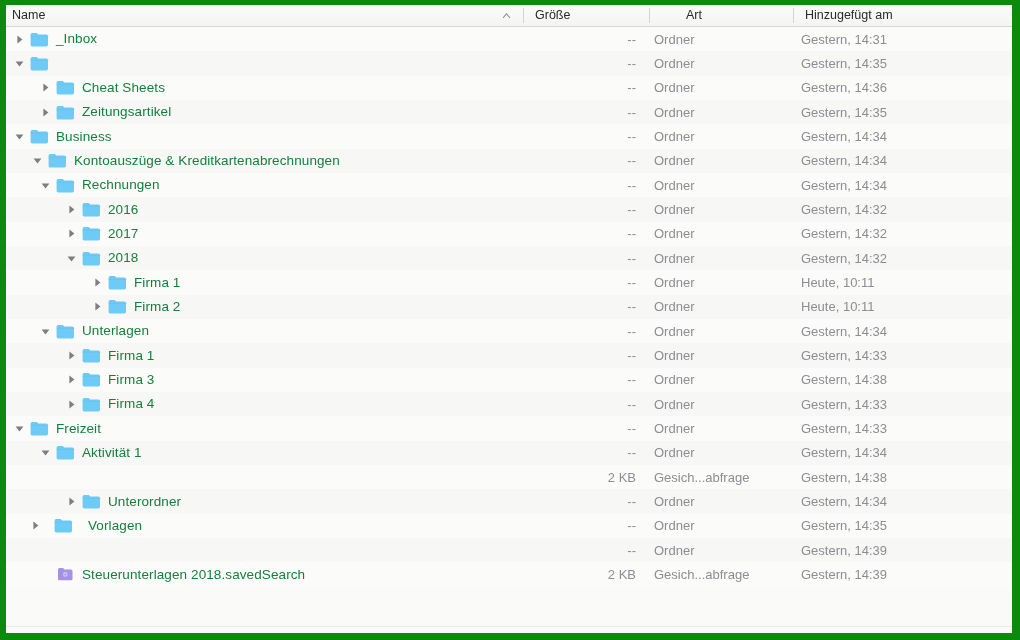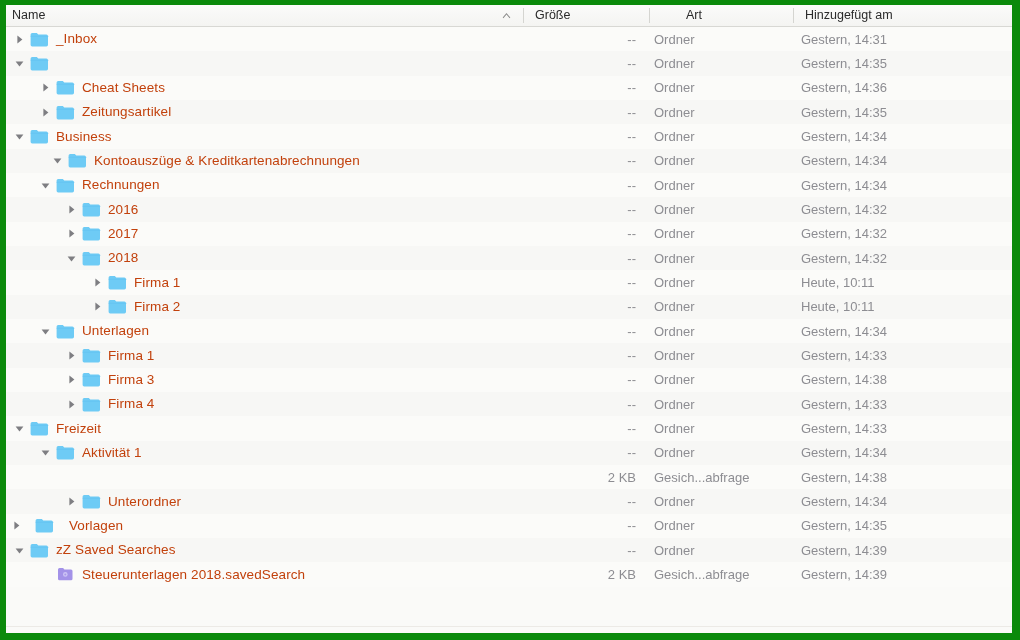--- a/index.html
+++ b/index.html
@@ -112,21 +112,21 @@
     width: 19px;
     height: 15px;
     flex: 0 0 19px;
     margin-right: 7px;
     position: relative;
   }
   .ficon svg { display: block; }
 
   .nlabel {
     font-size: 13.5px;
-    color: #c2410c;
+    color: #15803d;
     line-height: 1;
     letter-spacing: 0.1px;
   }
 
   .cell {
     position: absolute;
     top: 0;
     height: 100%;
     display: flex;
     align-items: center;
@@ -266,21 +266,21 @@
                 <path d="M0.6 3.9 h17.8 v1.1 h-17.8 z" fill="#63c3f0" opacity="0.55"></path>
               </svg>
             </span>
             <span class="nlabel">Business</span>
           </div>
           <div class="cell size" style="left: 517px; width: 113px;">--</div>
           <div class="cell kind" style="left: 648px; width: 141px;">Ordner</div>
           <div class="cell date" style="left: 795px; width: 200px;">Gestern, 14:34</div>
         </div>
         <div class="row even">
-          <div class="namecell" style="left: 46px;">
+          <div class="namecell" style="left: 26px;">
             <span class="tri">
               <svg viewBox="0 0 11 11" width="11" height="11">
                 <path d="M1.6 3.4 h7.8 l-3.9 5.0 z" fill="#7e7e82"></path>
               </svg>
             </span>
             <span class="ficon">
               <svg viewBox="0 0 19 15" width="19" height="15">
                 <path d="M0.6 2.6 a1.6 1.6 0 0 1 1.6-1.6 h4.6 l1.5 1.6 h8.1 a1.6 1.6 0 0 1 1.6 1.6 v8.6 a1.6 1.6 0 0 1 -1.6 1.6 h-14.2 a1.6 1.6 0 0 1 -1.6 -1.6 z" fill="#6ecbf5"></path>
                 <path d="M0.6 3.9 h17.8 v1.1 h-17.8 z" fill="#63c3f0" opacity="0.55"></path>
               </svg>
@@ -537,53 +537,39 @@
                 <path d="M0.6 3.9 h17.8 v1.1 h-17.8 z" fill="#63c3f0" opacity="0.55"></path>
               </svg>
             </span>
             <span class="nlabel">Unterordner</span>
           </div>
           <div class="cell size" style="left: 517px; width: 113px;">--</div>
           <div class="cell kind" style="left: 648px; width: 141px;">Ordner</div>
           <div class="cell date" style="left: 795px; width: 200px;">Gestern, 14:34</div>
         </div>
         <div class="row odd">
-          <div class="namecell" style="left: 5px; gap: 8px;">
+          <div class="namecell" style="left: 24px; gap: 8px;">
             <span class="tri">
               <svg viewBox="0 0 11 11" width="11" height="11">
                 <path d="M3.4 1.6 v7.8 l5.0 -3.9 z" fill="#7e7e82"></path>
               </svg>
             </span>
             <span class="ficon">
               <svg viewBox="0 0 19 15" width="19" height="15">
                 <path d="M0.6 2.6 a1.6 1.6 0 0 1 1.6-1.6 h4.6 l1.5 1.6 h8.1 a1.6 1.6 0 0 1 1.6 1.6 v8.6 a1.6 1.6 0 0 1 -1.6 1.6 h-14.2 a1.6 1.6 0 0 1 -1.6 -1.6 z" fill="#6ecbf5"></path>
                 <path d="M0.6 3.9 h17.8 v1.1 h-17.8 z" fill="#63c3f0" opacity="0.55"></path>
               </svg>
             </span>
             <span class="nlabel">Vorlagen</span>
           </div>
           <div class="cell size" style="left: 517px; width: 113px;">--</div>
           <div class="cell kind" style="left: 648px; width: 141px;">Ordner</div>
           <div class="cell date" style="left: 795px; width: 200px;">Gestern, 14:35</div>
         </div>
         <div class="row even">
-          <div class="namecell" style="left: 8px;">
-            <span class="tri">
-              <svg viewBox="0 0 11 11" width="11" height="11">
-                <path d="M1.6 3.4 h7.8 l-3.9 5.0 z" fill="#7e7e82"></path>
-              </svg>
-            </span>
-            <span class="ficon">
-              <svg viewBox="0 0 19 15" width="19" height="15">
-                <path d="M0.6 2.6 a1.6 1.6 0 0 1 1.6-1.6 h4.6 l1.5 1.6 h8.1 a1.6 1.6 0 0 1 1.6 1.6 v8.6 a1.6 1.6 0 0 1 -1.6 1.6 h-14.2 a1.6 1.6 0 0 1 -1.6 -1.6 z" fill="#6ecbf5"></path>
-                <path d="M0.6 3.9 h17.8 v1.1 h-17.8 z" fill="#63c3f0" opacity="0.55"></path>
-              </svg>
-            </span>
-            <span class="nlabel">zZ Saved Searches</span>
-          </div>
           <div class="cell size" style="left: 517px; width: 113px;">--</div>
           <div class="cell kind" style="left: 648px; width: 141px;">Ordner</div>
           <div class="cell date" style="left: 795px; width: 200px;">Gestern, 14:39</div>
         </div>
         <div class="row odd">
           <div class="namecell" style="left: 34px;">
             <span class="tri empty">
               <svg viewBox="0 0 11 11" width="11" height="11">
                 <path d="M3.4 1.6 v7.8 l5.0 -3.9 z" fill="#7e7e82"></path>
               </svg>

